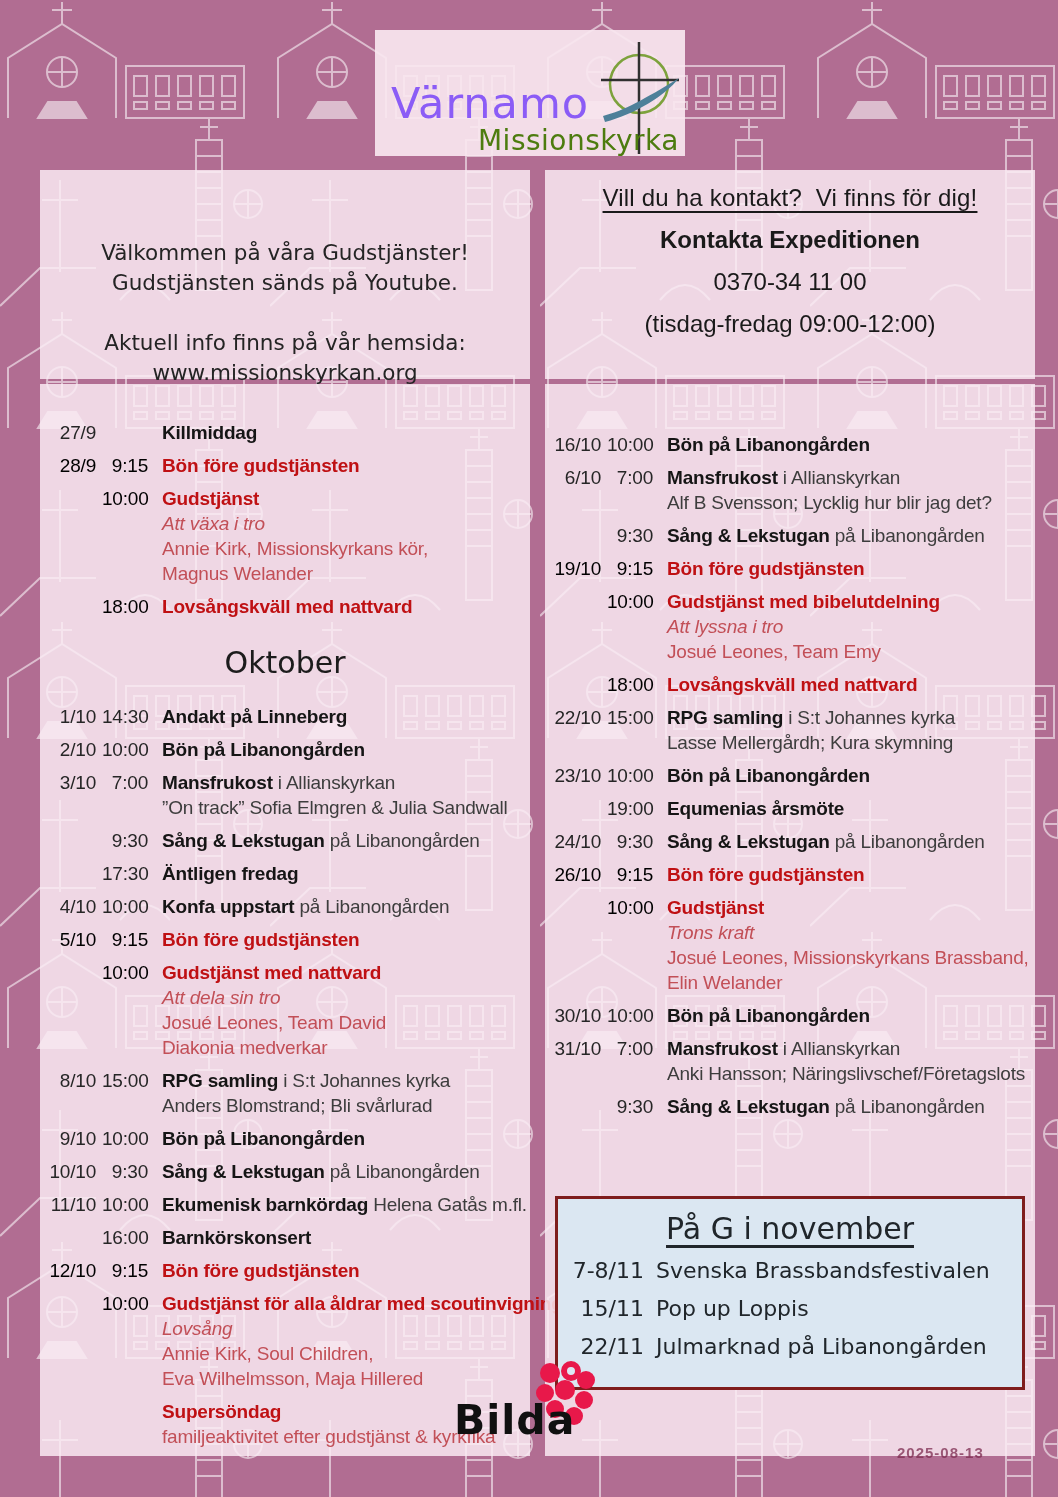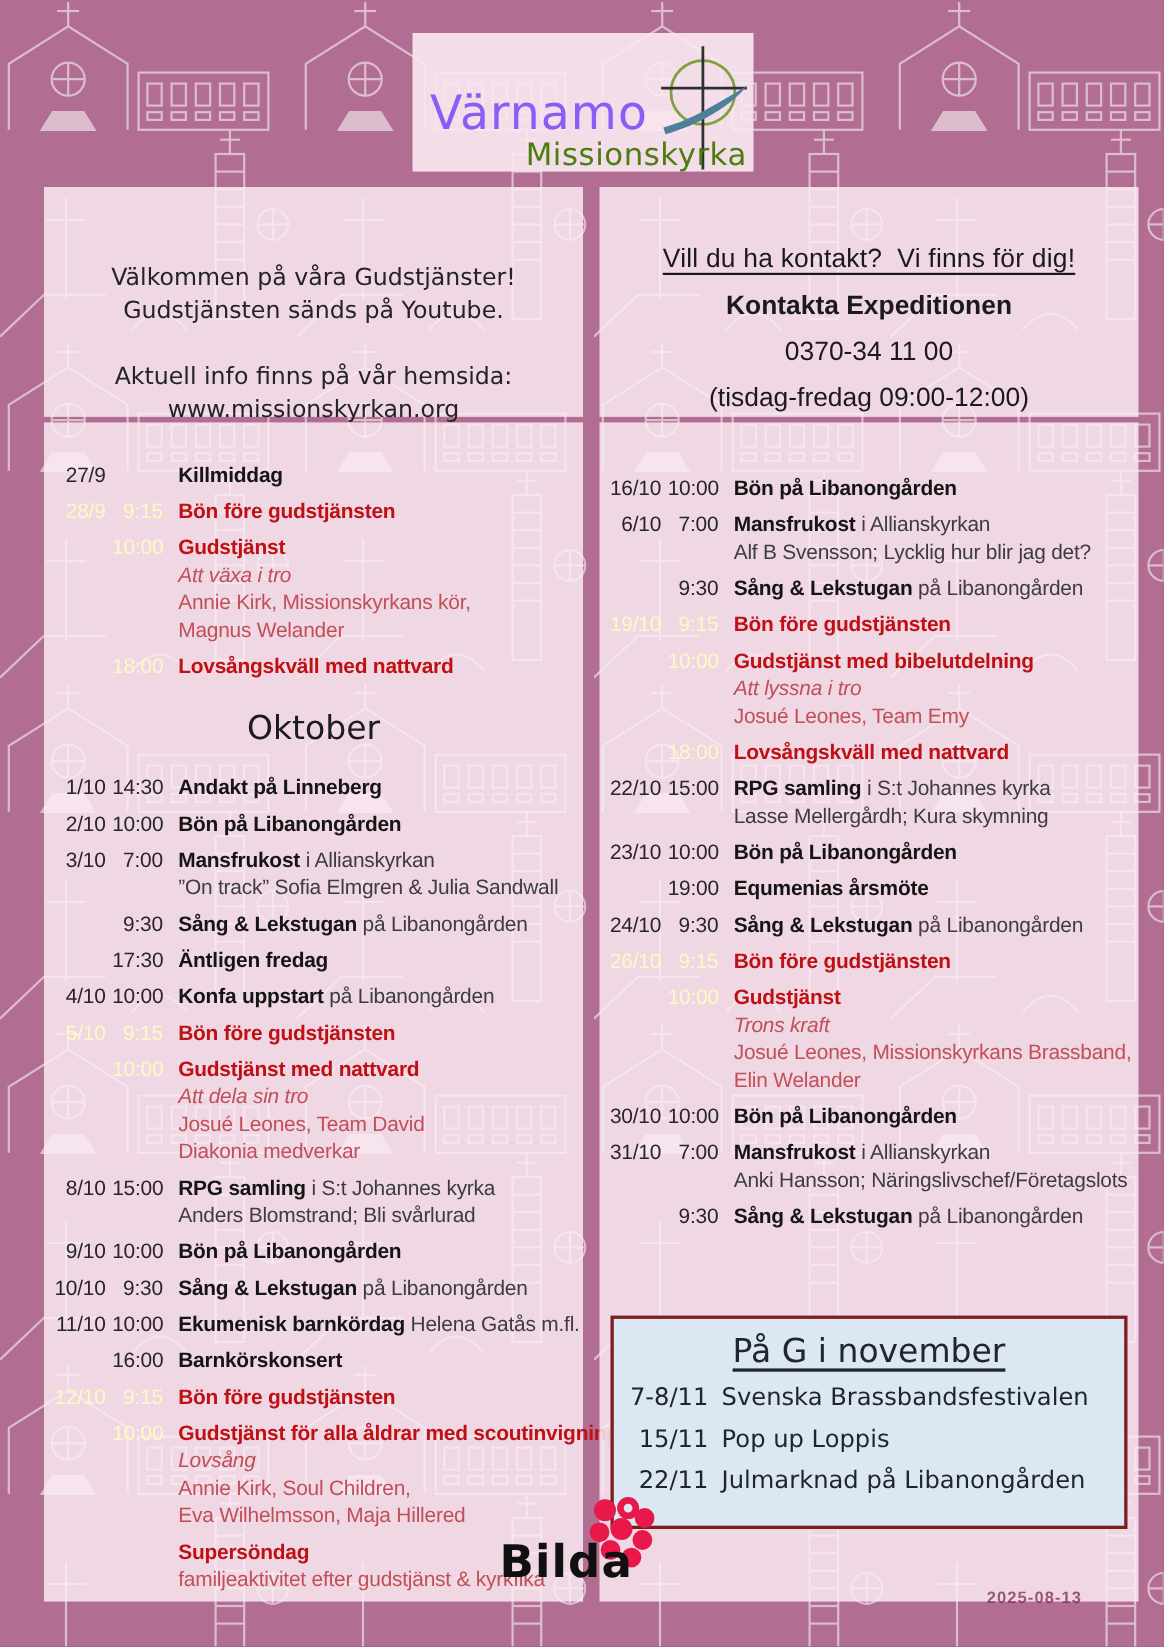--- a/index.html
+++ b/index.html
@@ -19,41 +19,41 @@
   .logo-mark{position:absolute;left:218px;top:6px;}
 
   
   .welcome{left:40px;top:170px;width:490px;height:209px;text-align:center;
            font-family:"DejaVu Sans",sans-serif;font-size:21.5px;color:#242424;
            line-height:30px;padding-top:68px;box-sizing:border-box;}
   .welcome .spacer-top{margin-top:30px;}
 
   
   .contact{left:545px;top:170px;width:490px;height:209px;text-align:center;
-           color:#1a1a1a;box-sizing:border-box;padding-top:52px;}
+           color:#1a1a1a;box-sizing:border-box;padding-top:14px;}
   .contact .c-title{font-size:24px;text-decoration:underline;text-underline-offset:5px;
            white-space:pre-wrap;letter-spacing:0.2px;}
   .contact .c-line{font-size:24px;margin-top:14px;}
   .contact .c-bold{font-weight:bold;}
 
   
   .panel{position:absolute;background:rgba(250,236,244,0.84);box-sizing:border-box;}
   .panel.pleft{left:40px;top:384px;width:490px;height:1072px;padding:36px 8px 0 8px;}
   .panel.pright{left:545px;top:384px;width:490px;height:1072px;padding:48px 8px 0 8px;}
 
   .event{display:grid;grid-template-columns:48px 46px 1fr;column-gap:6px;
          font-size:19px;line-height:25px;margin-bottom:8px;letter-spacing:-0.2px;}
   .event .date{text-align:right;white-space:nowrap;}
   .event .time{text-align:right;white-space:nowrap;}
   .event .desc{padding-left:8px;white-space:nowrap;}
   .event .title{font-weight:bold;}
   .event.black .date,.event.black .time{color:#262626;}
   .event.black .title{color:#151515;}
   .event.black .rest,.event.black .sub{color:#3d3d3d;}
-  .event.red .date,.event.red .time{color:#fef9c3;}
+  .event.red .date,.event.red .time{color:#000000;}
   .event.red .title{color:#bf1013;}
   .event.red .rest,.event.red .sub{color:#c24f57;}
   .sub.italic{font-style:italic;}
 
   .month{font-family:"DejaVu Sans",sans-serif;font-weight:normal;font-size:30px;
          color:#1c1c1c;text-align:center;margin:26px 0 24px 0;}
 
   
   .november{position:absolute;left:555px;top:1196px;width:470px;height:194px;
             background:#dbe7f2;border:3px solid #7f1d1d;box-sizing:border-box;

